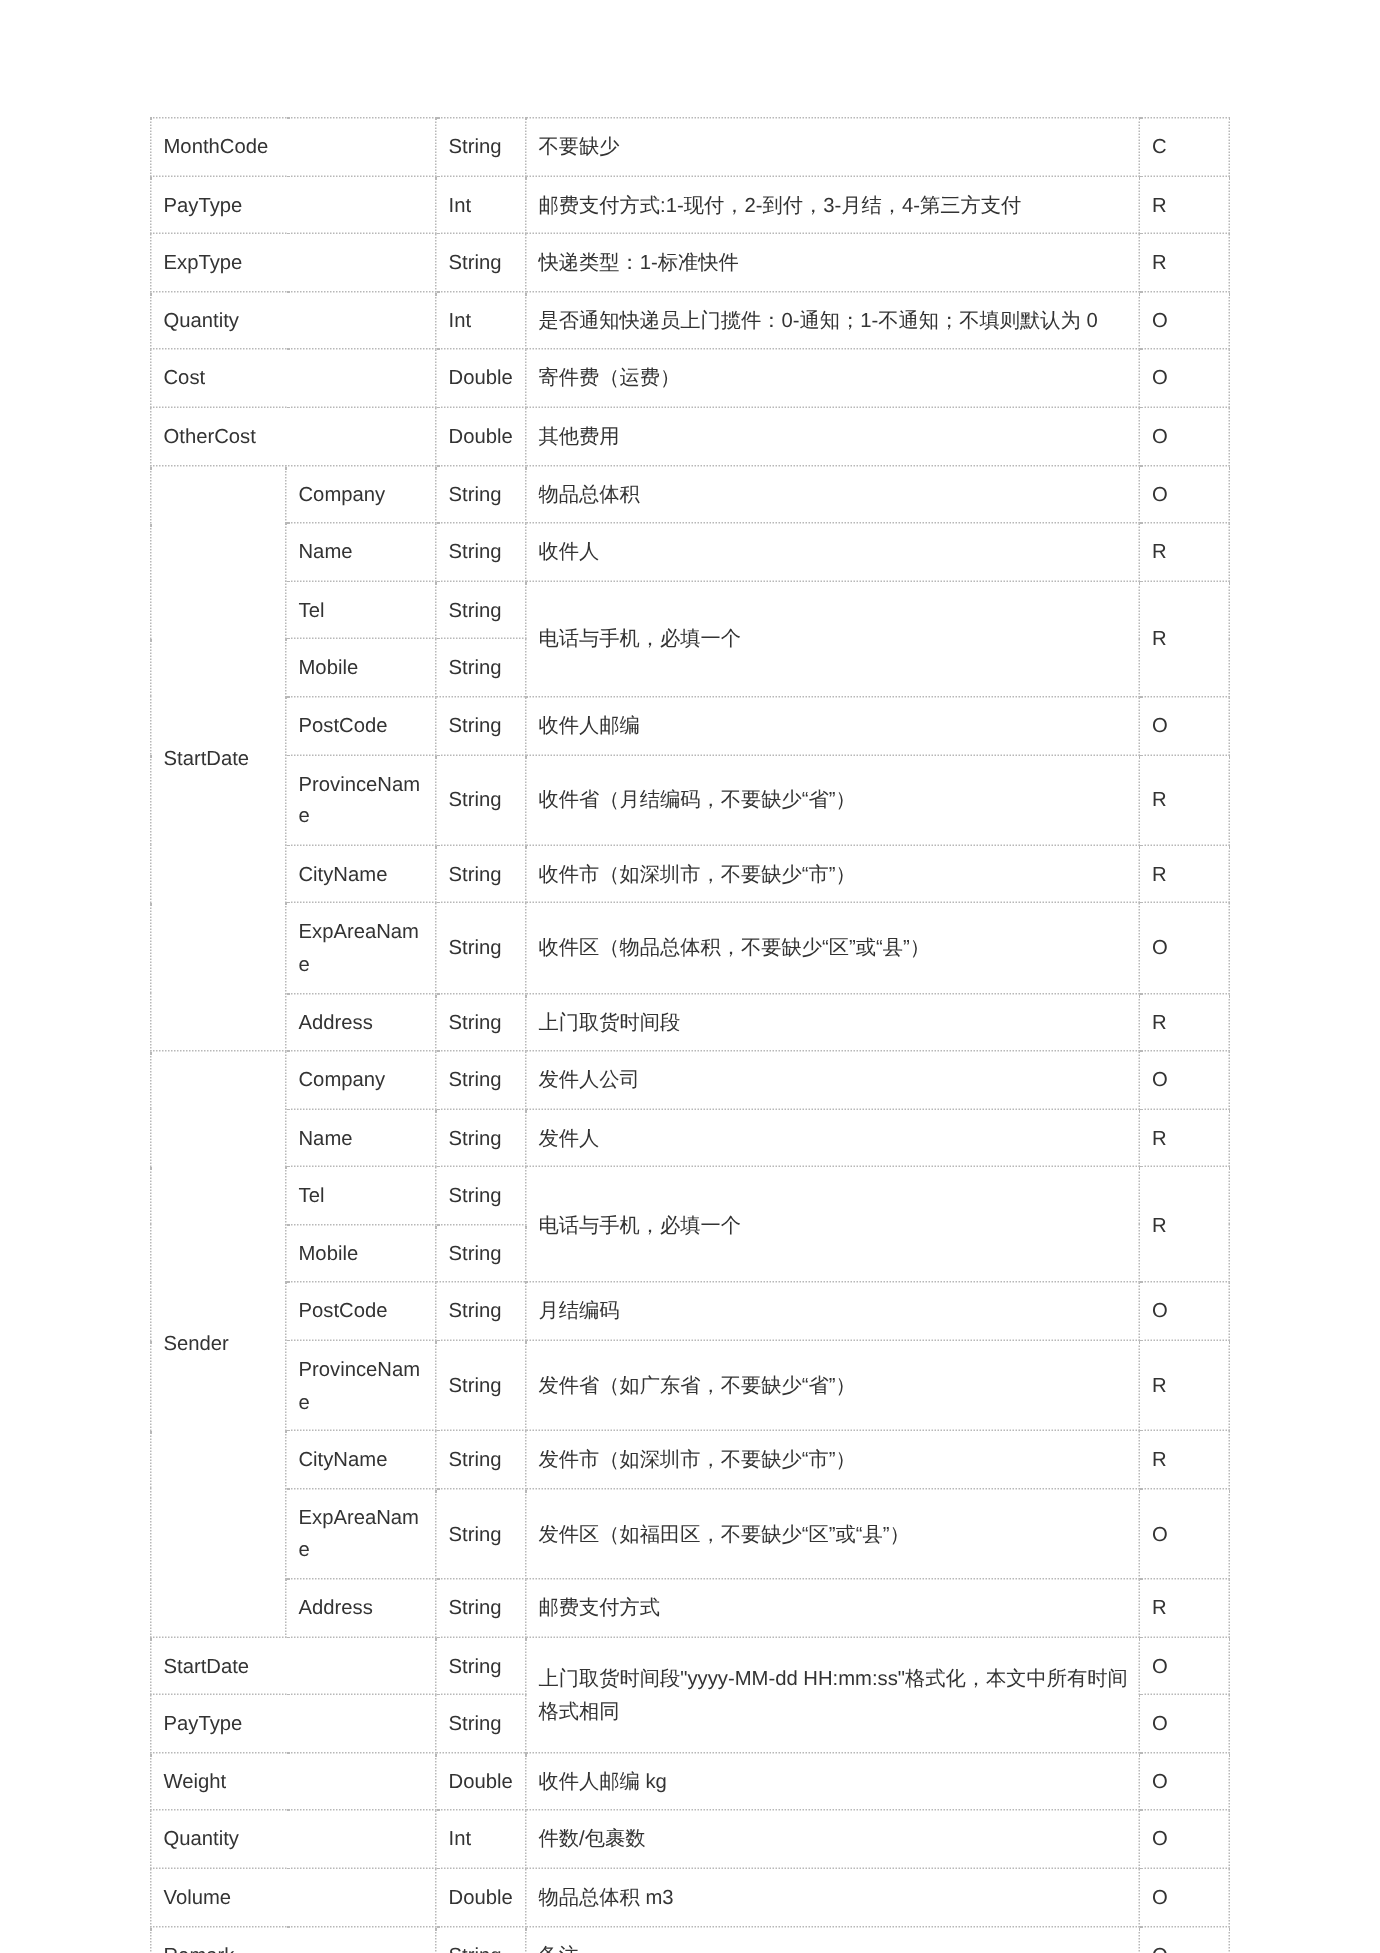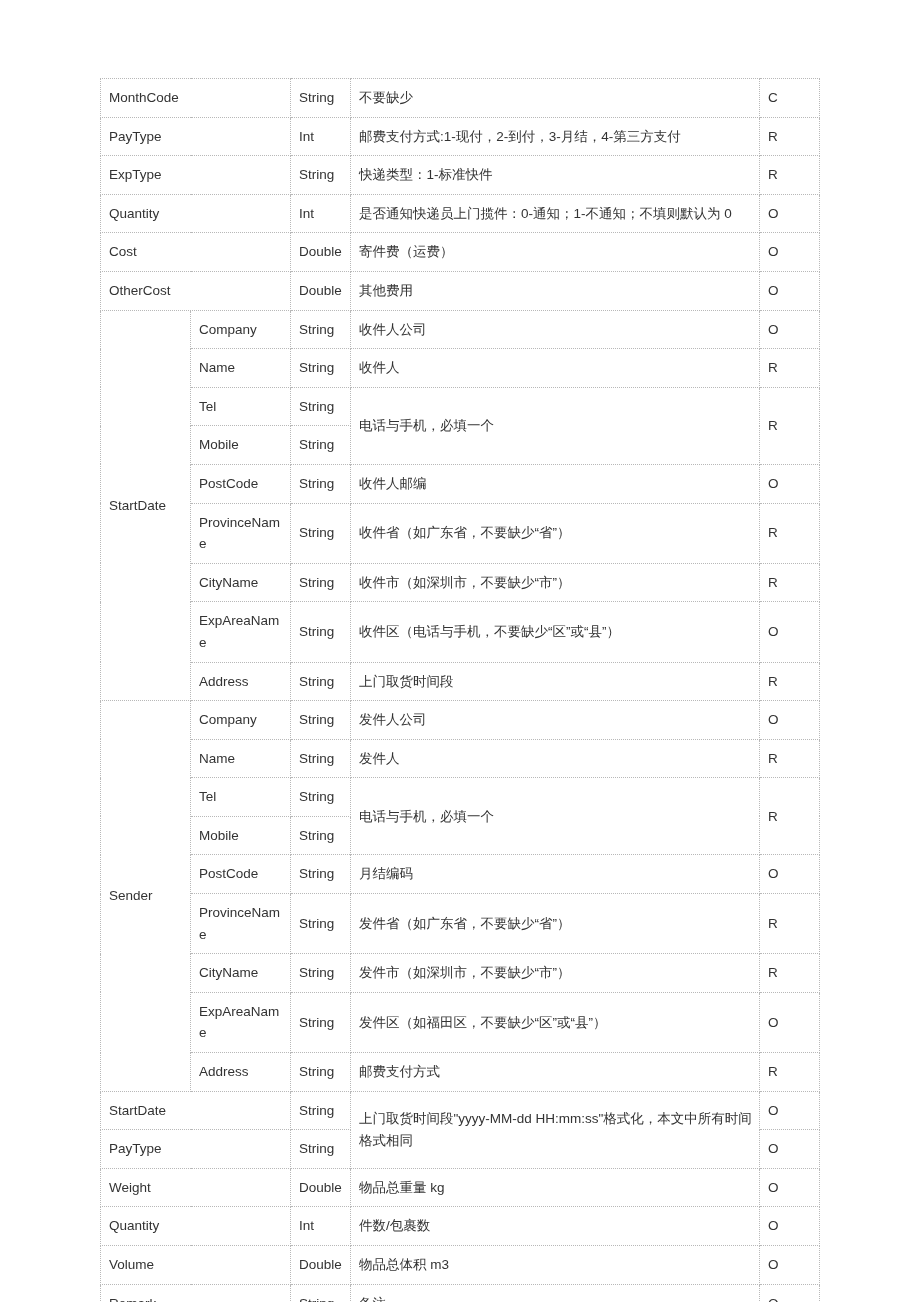--- a/index.html
+++ b/index.html
@@ -83,21 +83,21 @@
       <td colspan="2">OtherCost</td>
       <td>Double</td>
       <td>其他费用</td>
       <td>O</td>
     </tr>
 
     <tr>
       <td rowspan="9">StartDate</td>
       <td>Company</td>
       <td>String</td>
-      <td>收件人公司</td>
+      <td>物品总体积</td>
       <td>O</td>
     </tr>
     <tr>
       <td>Name</td>
       <td>String</td>
       <td>收件人</td>
       <td>R</td>
     </tr>
     <tr>
       <td>Tel</td>
@@ -111,33 +111,33 @@
     </tr>
     <tr>
       <td>PostCode</td>
       <td>String</td>
       <td>收件人邮编</td>
       <td>O</td>
     </tr>
     <tr>
       <td>ProvinceName</td>
       <td>String</td>
-      <td>收件省（如广东省，不要缺少“省”）</td>
+      <td>收件省（月结编码，不要缺少“省”）</td>
       <td>R</td>
     </tr>
     <tr>
       <td>CityName</td>
       <td>String</td>
       <td>收件市（如深圳市，不要缺少“市”）</td>
       <td>R</td>
     </tr>
     <tr>
       <td>ExpAreaName</td>
       <td>String</td>
-      <td>收件区（电话与手机，不要缺少“区”或“县”）</td>
+      <td>收件区（物品总体积，不要缺少“区”或“县”）</td>
       <td>O</td>
     </tr>
     <tr>
       <td>Address</td>
       <td>String</td>
       <td>上门取货时间段</td>
       <td>R</td>
     </tr>
 
     <tr>
@@ -202,21 +202,21 @@
     </tr>
     <tr>
       <td colspan="2">PayType</td>
       <td>String</td>
       <td>O</td>
     </tr>
 
     <tr>
       <td colspan="2">Weight</td>
       <td>Double</td>
-      <td>物品总重量 kg</td>
+      <td>收件人邮编 kg</td>
       <td>O</td>
     </tr>
     <tr>
       <td colspan="2">Quantity</td>
       <td>Int</td>
       <td>件数/包裹数</td>
       <td>O</td>
     </tr>
     <tr>
       <td colspan="2">Volume</td>

